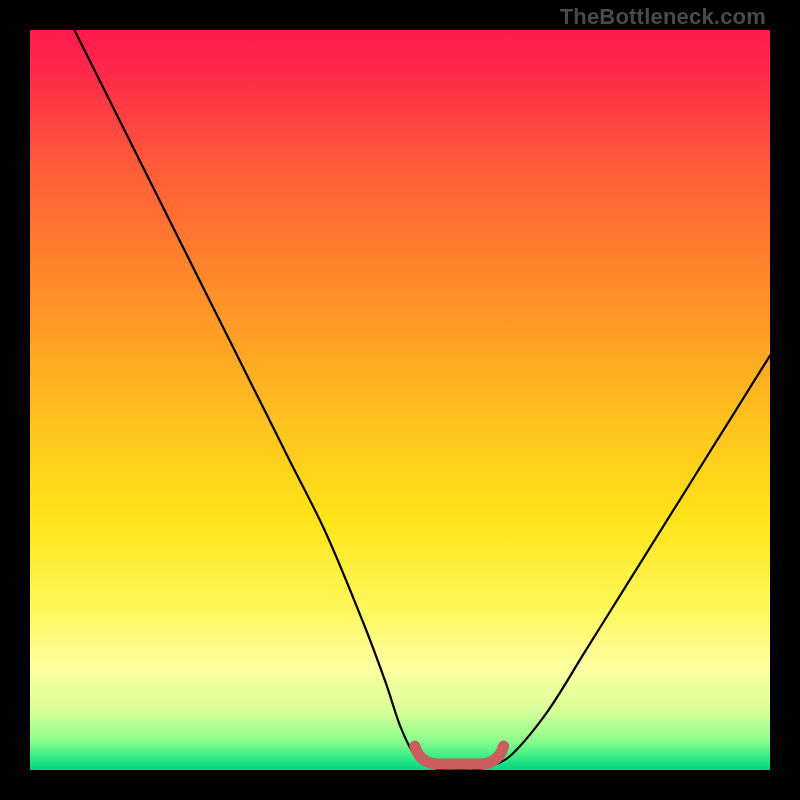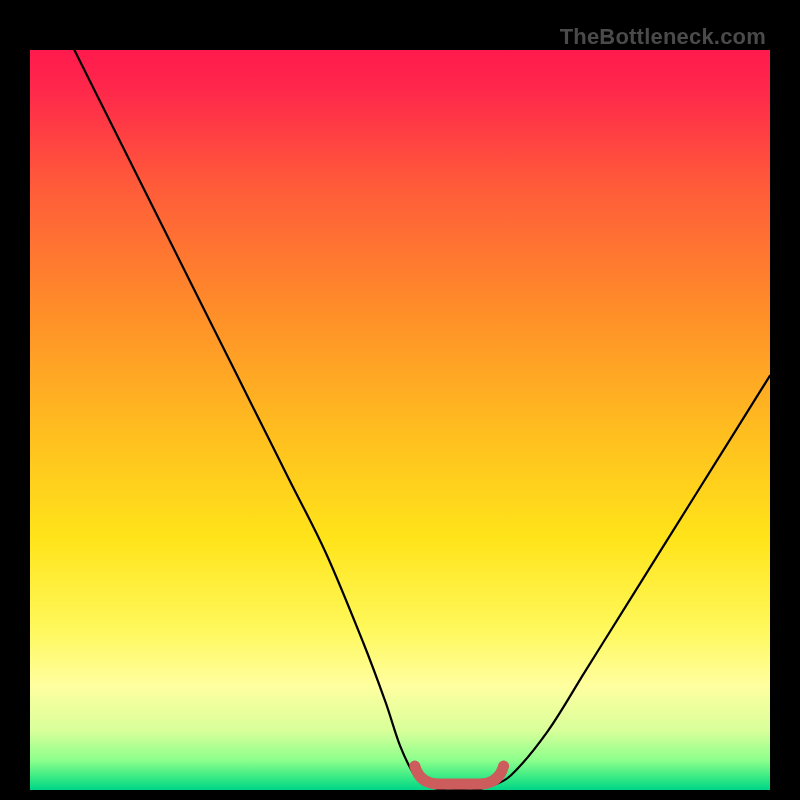--- a/index.html
+++ b/index.html
@@ -9,21 +9,20 @@
     height: 800px;
     background: #000;
     overflow: hidden;
     font-family: Arial, Helvetica, sans-serif;
   }
   .frame {
     position: relative;
     width: 800px;
     height: 612px;
     background: #000;
-    margin-top: 20px;
   }
   .plot-area {
     position: absolute;
     left: 30px;
     top: 30px;
     width: 740px;
     height: 740px;
     overflow: hidden;
   }
   .gradient-bg {

